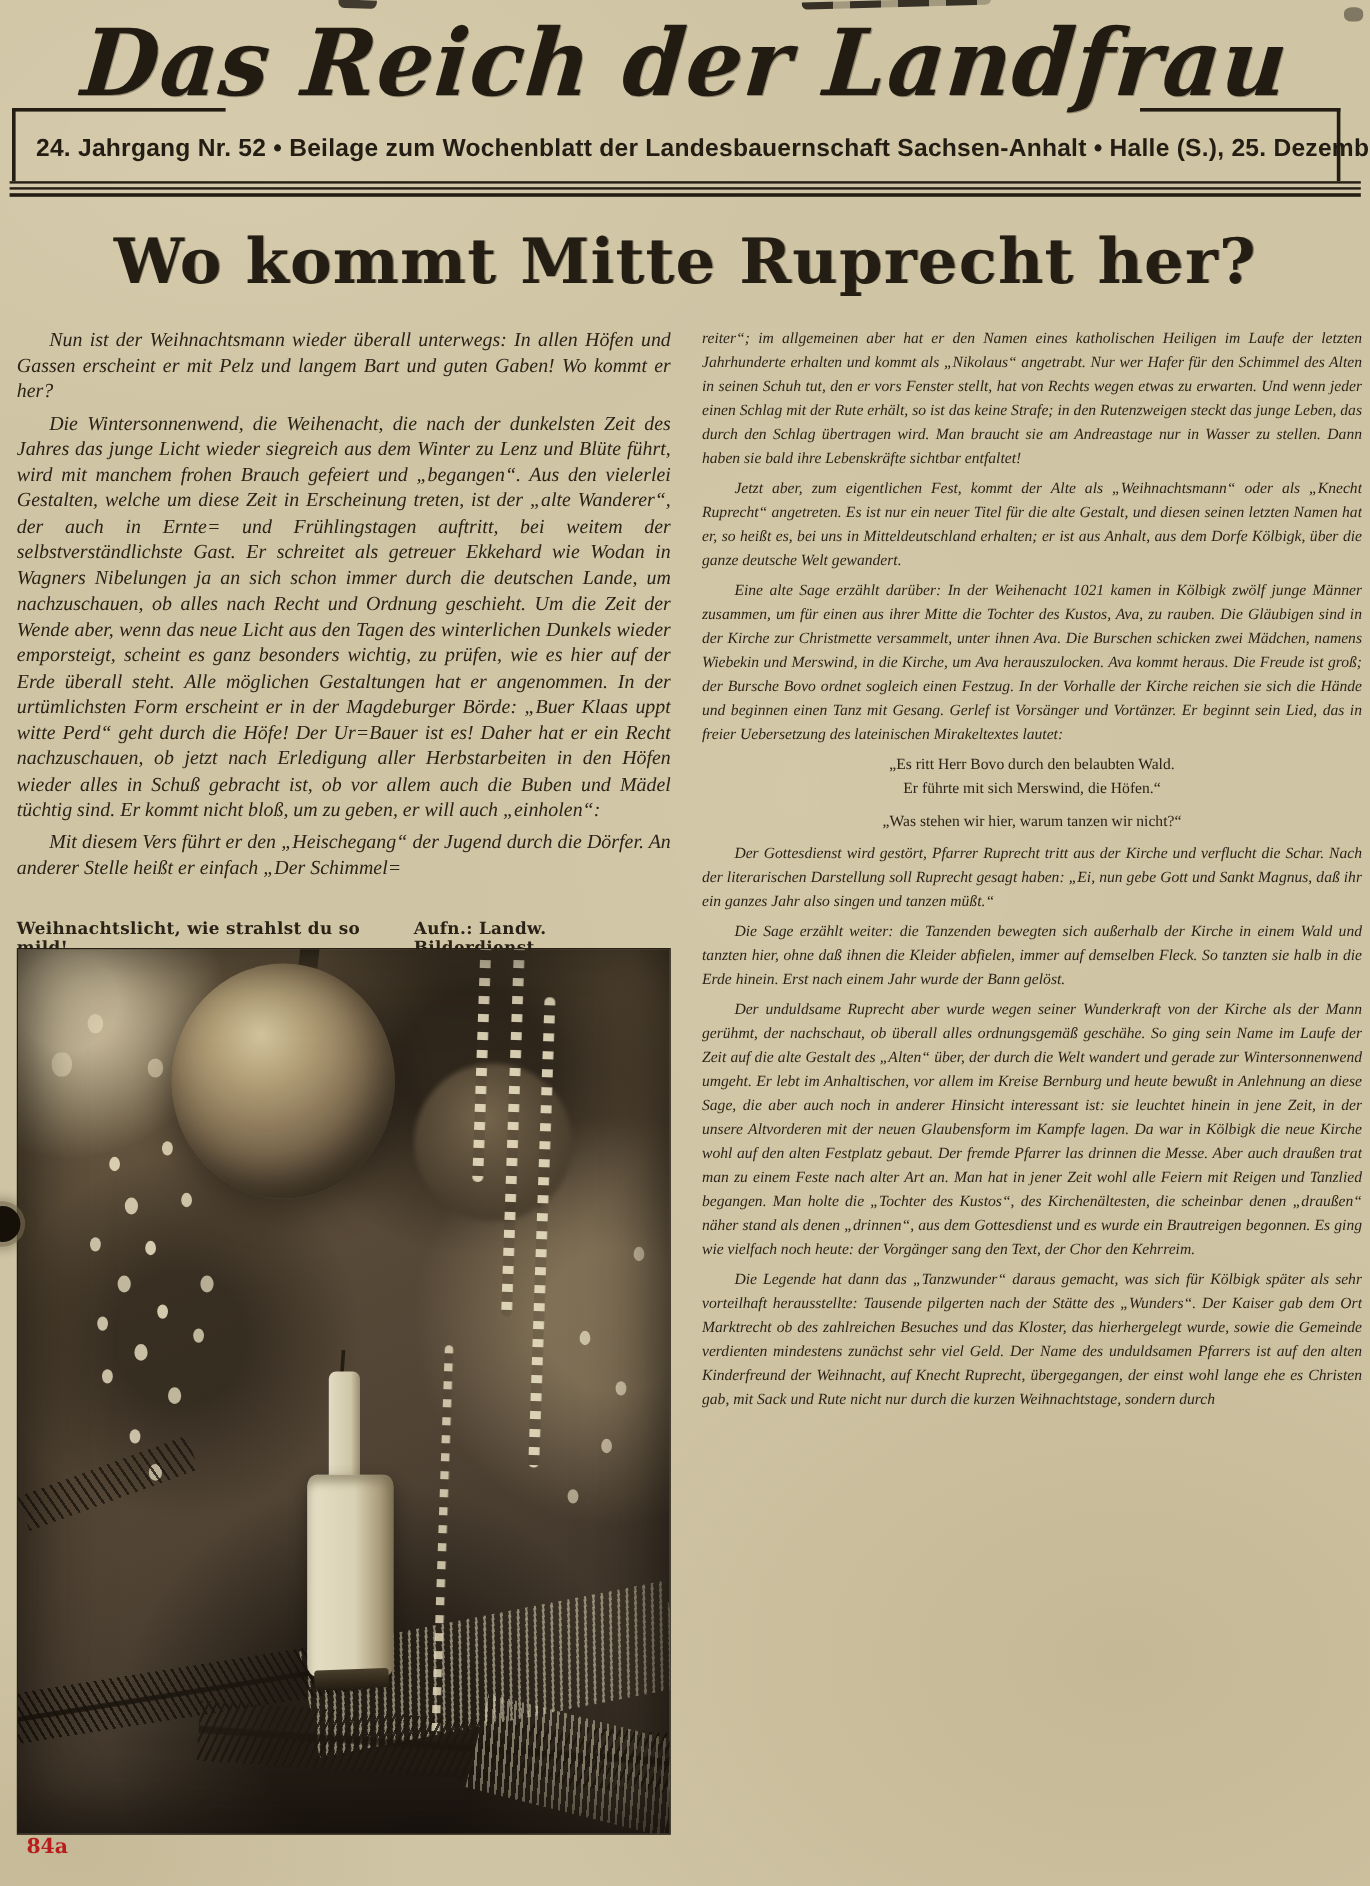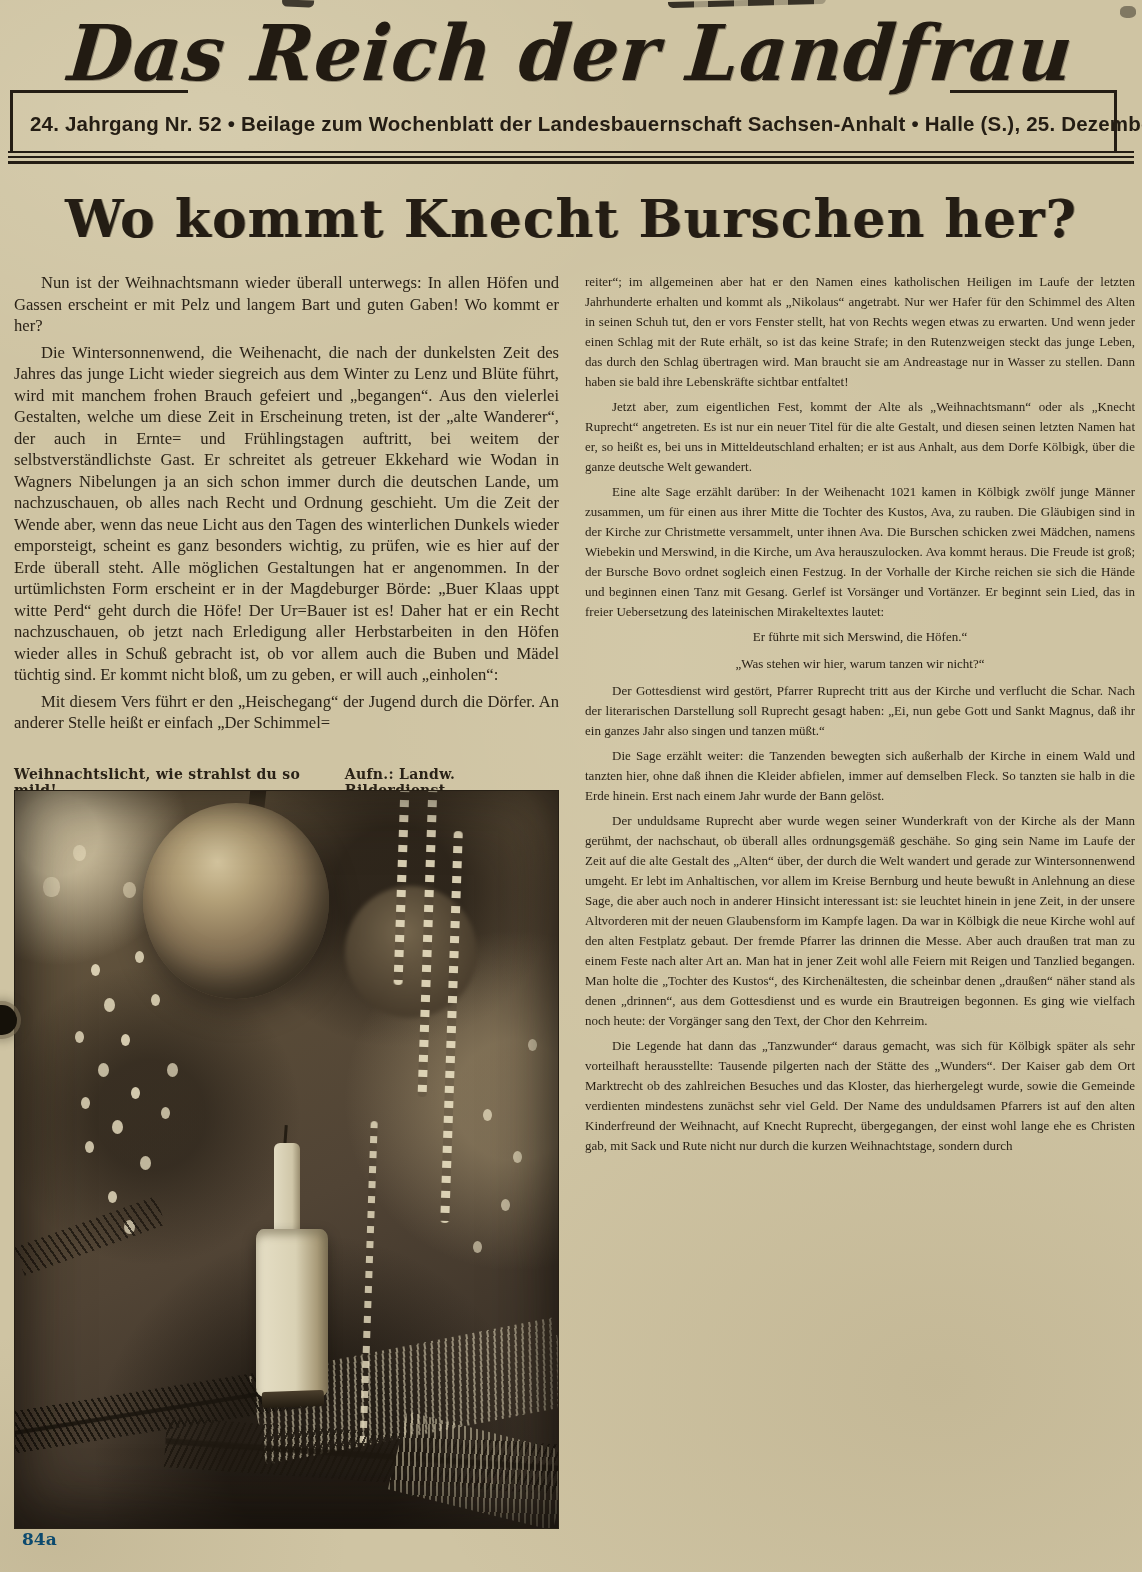--- a/index.html
+++ b/index.html
@@ -50,21 +50,21 @@
   
   .headline{
     left:0;right:0;top:188px;margin:0;text-align:center;
     font-family:"DejaVu Serif", serif;font-weight:700;
     font-size:52px;color:#241d14;letter-spacing:1px;
     text-shadow:1px 0 0 rgba(36,29,20,.4);
   }
 
   
   .col{text-align:justify;overflow:hidden;}
-  .col p{margin:0 0 5px 0;}
+  .col p{margin:0 0 5px 0;font-style:italic;}
   .col-left{left:14px;top:272px;width:545px;height:492px;font-size:16.6px;line-height:21.5px;}
   .col-right{left:585px;top:272px;width:550px;height:1256px;font-size:13px;line-height:20px;}
   .indent{text-indent:27px;}
   .verse{text-align:center;margin:3px 0 7px 0;}
 
   
   .caption-row{
     left:14px;top:766px;width:545px;display:flex;justify-content:space-between;
     font-family:"DejaVu Serif", serif;font-weight:700;font-size:14px;color:#2a2217;
     letter-spacing:.3px;
@@ -129,42 +129,42 @@
   .ph-candle-wick{left:269px;top:334px;width:3px;height:22px;background:#241d13;transform:rotate(4deg);}
   .ph-candle-body{left:241px;top:438px;width:72px;height:168px;border-radius:8px/10px;
       background:linear-gradient(90deg,#e6dfc6 0%,#d9d1b4 55%,#a89a78 85%,#7e7154 100%);
       box-shadow:inset 0 6px 8px rgba(120,110,85,.6), 0 6px 14px rgba(15,12,8,.4);}
   .ph-candle-holder{left:247px;top:600px;width:62px;height:16px;border-radius:3px;transform:rotate(-2deg);
       background:linear-gradient(#4a3e2c,#241d12);}
   .ph-vignette{left:0;top:0;width:543px;height:737px;
       box-shadow:inset 0 0 70px rgba(18,14,9,.6), inset 0 -20px 50px rgba(18,14,9,.5);}
 
   .page-label{left:22px;top:1529px;font-family:"DejaVu Serif", serif;font-weight:700;
-      font-size:17px;color:#0c4a6e;}
+      font-size:17px;color:#b91c1c;}
   .punch-hole{left:-13px;top:1005px;width:30px;height:30px;border-radius:50%;background:#151109;
       box-shadow:0 0 0 4px rgba(122,110,84,.55), 0 0 8px 7px rgba(60,52,38,.3);}
 </style>
 </head>
 <body>
 
 <div class="abs smudge sm-a"></div>
 <div class="abs smudge sm-b"></div>
 <div class="abs smudge sm-c"></div>
 
 <div class="abs masthead-title">Das Reich der Landfrau</div>
 <div class="abs rule rule-left"></div>
 <div class="abs rule rule-right"></div>
 <div class="abs rule vbar-left"></div>
 <div class="abs rule vbar-right"></div>
 <div class="abs issue-line">24. Jahrgang Nr. 52  •  Beilage zum Wochenblatt der Landesbauernschaft Sachsen-Anhalt  •  Halle (S.), 25. Dezember</div>
 <div class="rule-line rl1"></div>
 <div class="rule-line rl2"></div>
 <div class="rule-line rl3"></div>
 
-<h1 class="abs headline">Wo kommt Knecht Burschen her?</h1>
+<h1 class="abs headline">Wo kommt Mitte Ruprecht her?</h1>
 
 <div class="abs col col-left">
   <p class="indent">Nun ist der Weihnachtsmann wieder überall unterwegs: In allen Höfen und Gassen erscheint er mit Pelz und langem Bart und guten Gaben!  Wo kommt er her?</p>
   <p class="indent">Die Wintersonnenwend, die Weihenacht, die nach der dunkelsten Zeit des Jahres das junge Licht wieder siegreich aus dem Winter zu Lenz und Blüte führt, wird mit manchem frohen Brauch gefeiert und „begangen“.  Aus den vielerlei Gestalten, welche um diese Zeit in Erscheinung treten, ist der „alte Wanderer“, der auch in Ernte= und Frühlingstagen auftritt, bei weitem der selbstverständlichste Gast.  Er schreitet als getreuer Ekkehard wie Wodan in Wagners Nibelungen ja an sich schon immer durch die deutschen Lande, um nachzuschauen, ob alles nach Recht und Ordnung geschieht.  Um die Zeit der Wende aber, wenn das neue Licht aus den Tagen des winterlichen Dunkels wieder emporsteigt, scheint es ganz besonders wichtig, zu prüfen, wie es hier auf der Erde überall steht.  Alle möglichen Gestaltungen hat er angenommen.  In der urtümlichsten Form erscheint er in der Magdeburger Börde: „Buer Klaas uppt witte Perd“ geht durch die Höfe!  Der Ur=Bauer ist es!  Daher hat er ein Recht nachzuschauen, ob jetzt nach Erledigung aller Herbstarbeiten in den Höfen wieder alles in Schuß gebracht ist, ob vor allem auch die Buben und Mädel tüchtig sind.  Er kommt nicht bloß, um zu geben, er will auch „einholen“:</p>
   <p class="indent">Mit diesem Vers führt er den „Heischegang“ der Jugend durch die Dörfer.  An anderer Stelle heißt er einfach „Der Schimmel=</p>
 </div>
 
 <div class="abs caption-row">
   <span>Weihnachtslicht, wie strahlst du so mild!</span>
   <span>Aufn.: Landw. Bilderdienst</span>
@@ -192,20 +192,21 @@
 </div>
 
 <div class="abs page-label">84a</div>
 <div class="abs punch-hole"></div>
 
 <div class="abs col col-right">
   <p>reiter“; im allgemeinen aber hat er den Namen eines katholischen Heiligen im Laufe der letzten Jahrhunderte erhalten und kommt als „Nikolaus“ angetrabt.  Nur wer Hafer für den Schimmel des Alten in seinen Schuh tut, den er vors Fenster stellt, hat von Rechts wegen etwas zu erwarten.  Und wenn jeder einen Schlag mit der Rute erhält, so ist das keine Strafe; in den Rutenzweigen steckt das junge Leben, das durch den Schlag übertragen wird.  Man braucht sie am Andreastage nur in Wasser zu stellen.  Dann haben sie bald ihre Lebenskräfte sichtbar entfaltet!</p>
   <p class="indent">Jetzt aber, zum eigentlichen Fest, kommt der Alte als „Weihnachtsmann“ oder als „Knecht Ruprecht“ angetreten.  Es ist nur ein neuer Titel für die alte Gestalt, und diesen seinen letzten Namen hat er, so heißt es, bei uns in Mitteldeutschland erhalten; er ist aus Anhalt, aus dem Dorfe Kölbigk, über die ganze deutsche Welt gewandert.</p>
   <p class="indent">Eine alte Sage erzählt darüber: In der Weihenacht 1021 kamen in Kölbigk zwölf junge Männer zusammen, um für einen aus ihrer Mitte die Tochter des Kustos, Ava, zu rauben.  Die Gläubigen sind in der Kirche zur Christmette versammelt, unter ihnen Ava.  Die Burschen schicken zwei Mädchen, namens Wiebekin und Merswind, in die Kirche, um Ava herauszulocken.  Ava kommt heraus.  Die Freude ist groß; der Bursche Bovo ordnet sogleich einen Festzug.  In der Vorhalle der Kirche reichen sie sich die Hände und beginnen einen Tanz mit Gesang.  Gerlef ist Vorsänger und Vortänzer.  Er beginnt sein Lied, das in freier Uebersetzung des lateinischen Mirakeltextes lautet:</p>
   <div class="verse">
+    <div>„Es ritt Herr Bovo durch den belaubten Wald.</div>
     <div>Er führte mit sich Merswind, die Höfen.“</div>
   </div>
   <div class="verse">
     <div>„Was stehen wir hier, warum tanzen wir nicht?“</div>
   </div>
   <p class="indent">Der Gottesdienst wird gestört, Pfarrer Ruprecht tritt aus der Kirche und verflucht die Schar.  Nach der literarischen Darstellung soll Ruprecht gesagt haben: „Ei, nun gebe Gott und Sankt Magnus, daß ihr ein ganzes Jahr also singen und tanzen müßt.“</p>
   <p class="indent">Die Sage erzählt weiter: die Tanzenden bewegten sich außerhalb der Kirche in einem Wald und tanzten hier, ohne daß ihnen die Kleider abfielen, immer auf demselben Fleck.  So tanzten sie halb in die Erde hinein.  Erst nach einem Jahr wurde der Bann gelöst.</p>
   <p class="indent">Der unduldsame Ruprecht aber wurde wegen seiner Wunderkraft von der Kirche als der Mann gerühmt, der nachschaut, ob überall alles ordnungsgemäß geschähe.  So ging sein Name im Laufe der Zeit auf die alte Gestalt des „Alten“ über, der durch die Welt wandert und gerade zur Wintersonnenwend umgeht.  Er lebt im Anhaltischen, vor allem im Kreise Bernburg und heute bewußt in Anlehnung an diese Sage, die aber auch noch in anderer Hinsicht interessant ist: sie leuchtet hinein in jene Zeit, in der unsere Altvorderen mit der neuen Glaubensform im Kampfe lagen.  Da war in Kölbigk die neue Kirche wohl auf den alten Festplatz gebaut.  Der fremde Pfarrer las drinnen die Messe.  Aber auch draußen trat man zu einem Feste nach alter Art an.  Man hat in jener Zeit wohl alle Feiern mit Reigen und Tanzlied begangen.  Man holte die „Tochter des Kustos“, des Kirchenältesten, die scheinbar denen „draußen“ näher stand als denen „drinnen“, aus dem Gottesdienst und es wurde ein Brautreigen begonnen.  Es ging wie vielfach noch heute: der Vorgänger sang den Text, der Chor den Kehrreim.</p>
   <p class="indent">Die Legende hat dann das „Tanzwunder“ daraus gemacht, was sich für Kölbigk später als sehr vorteilhaft herausstellte: Tausende pilgerten nach der Stätte des „Wunders“.  Der Kaiser gab dem Ort Marktrecht ob des zahlreichen Besuches und das Kloster, das hierhergelegt wurde, sowie die Gemeinde verdienten mindestens zunächst sehr viel Geld.  Der Name des unduldsamen Pfarrers ist auf den alten Kinderfreund der Weihnacht, auf Knecht Ruprecht, übergegangen, der einst wohl lange ehe es Christen gab, mit Sack und Rute nicht nur durch die kurzen Weihnachtstage, sondern durch</p>
 </div>

